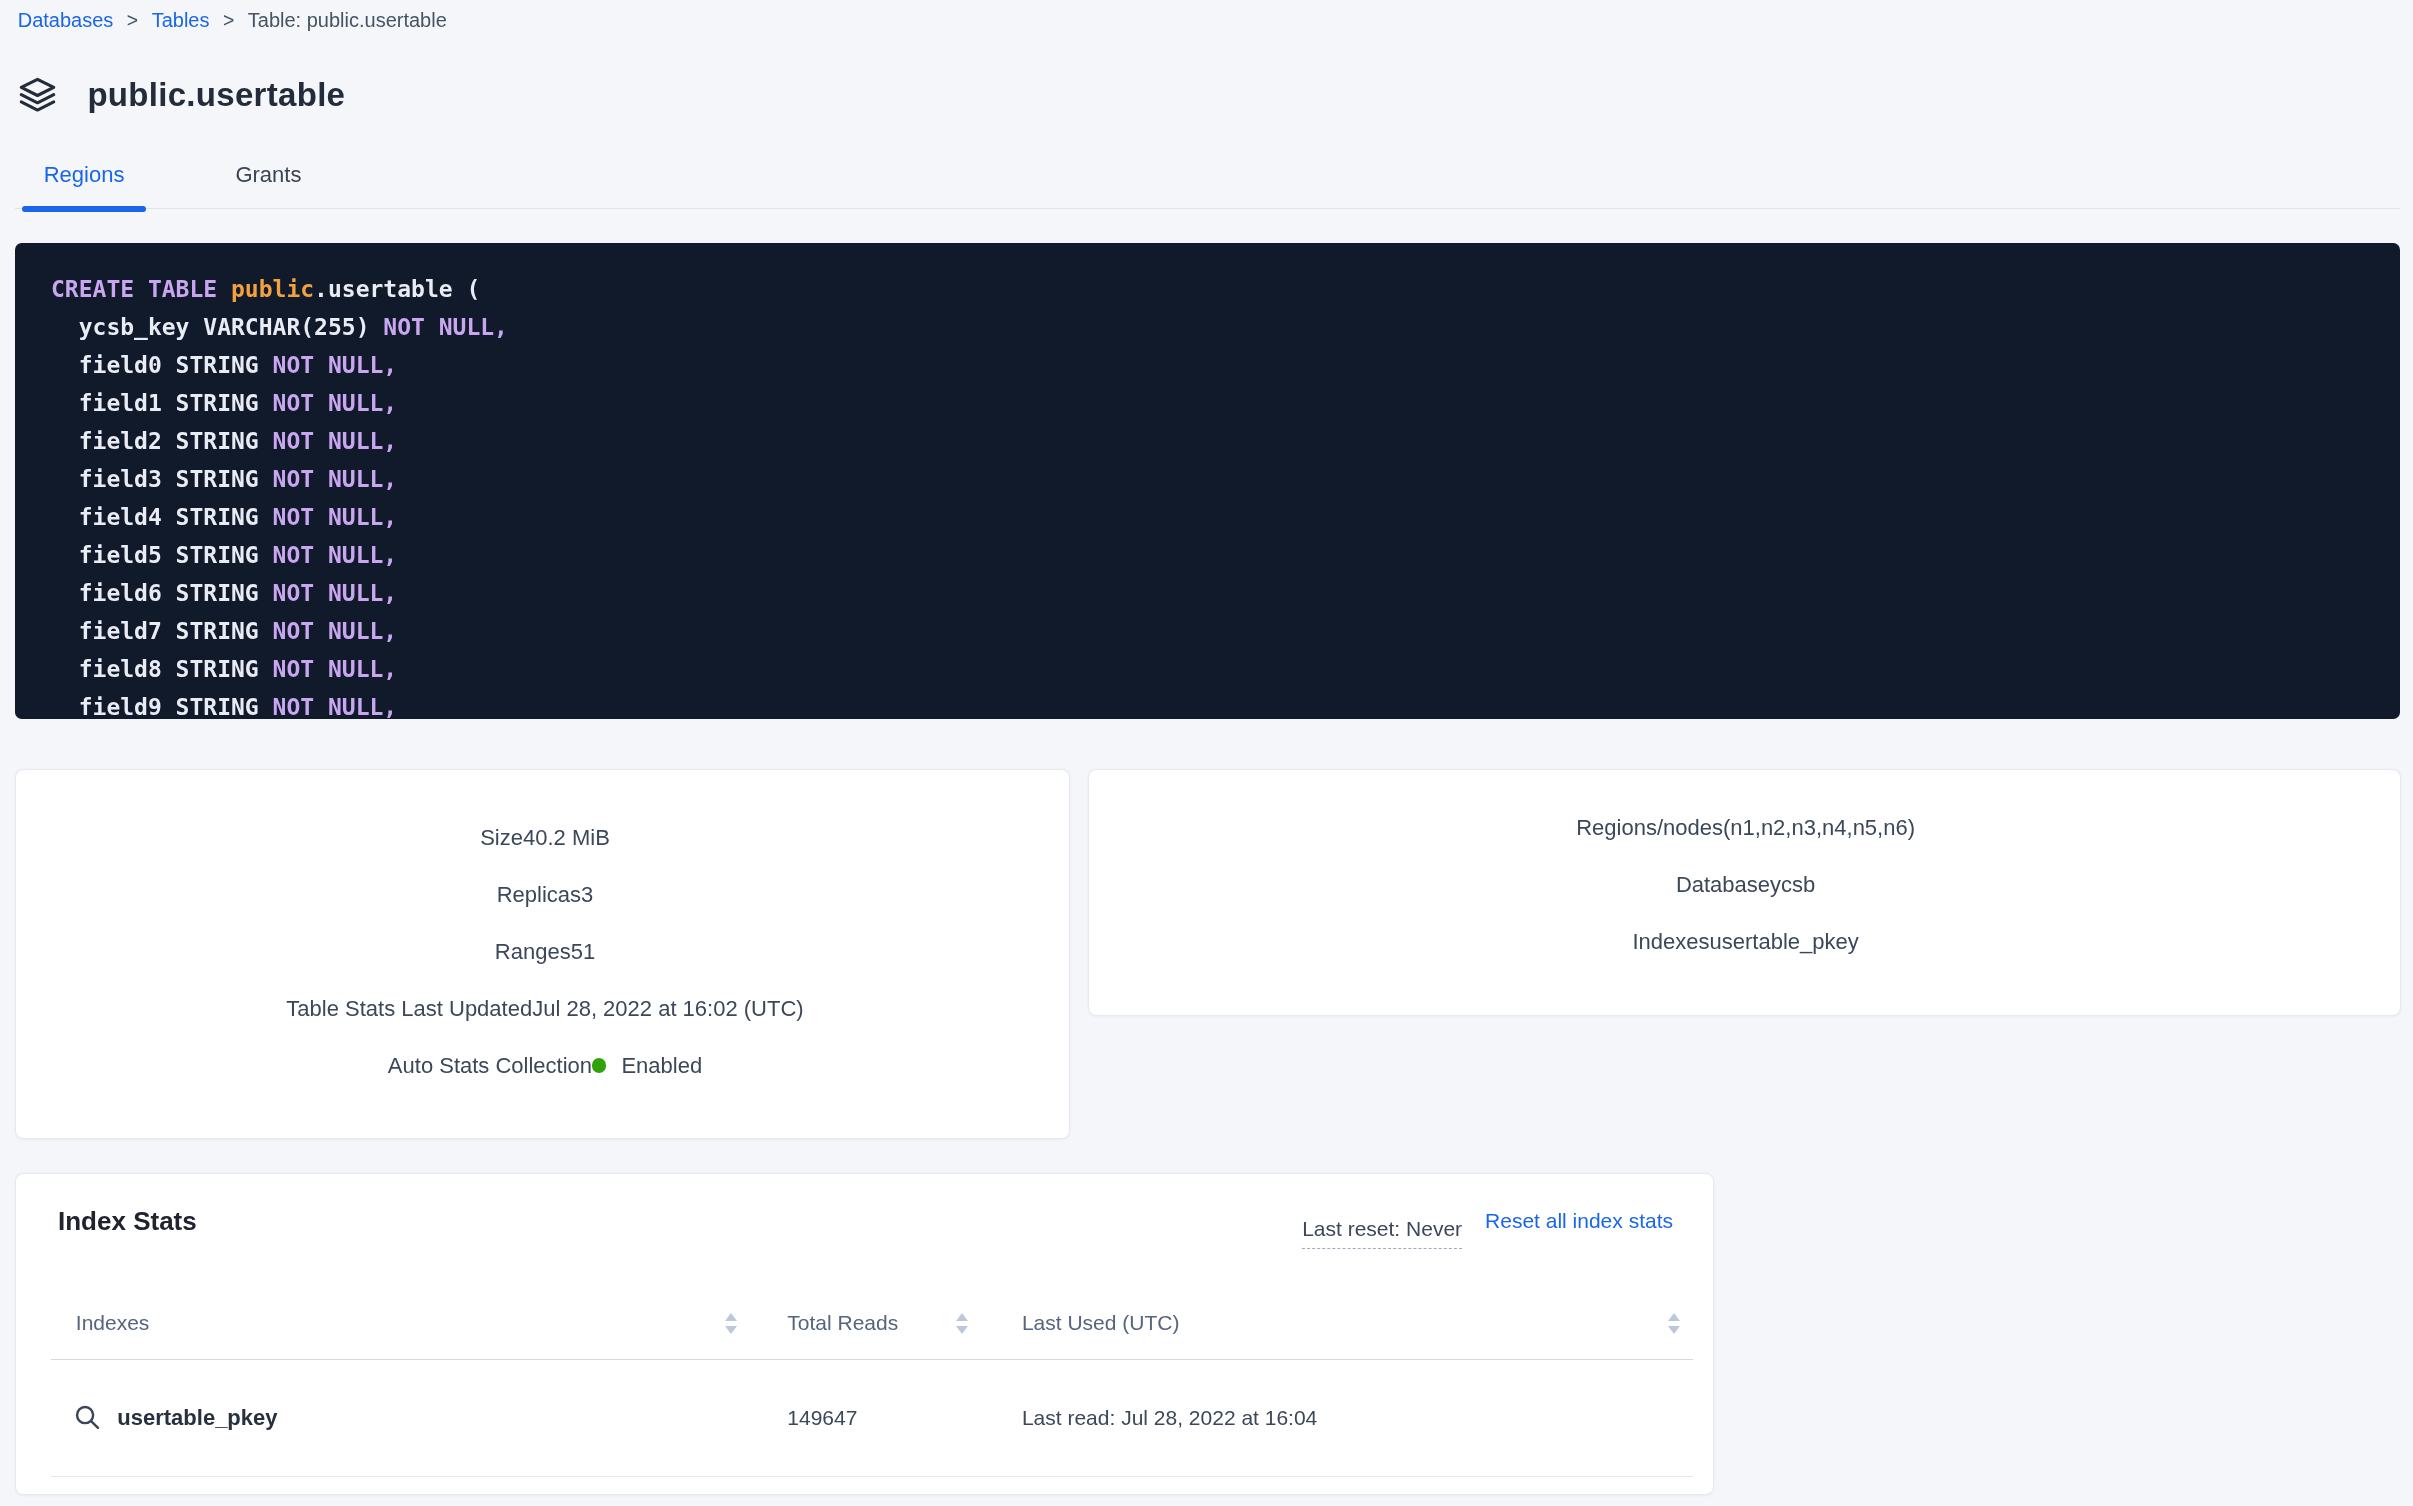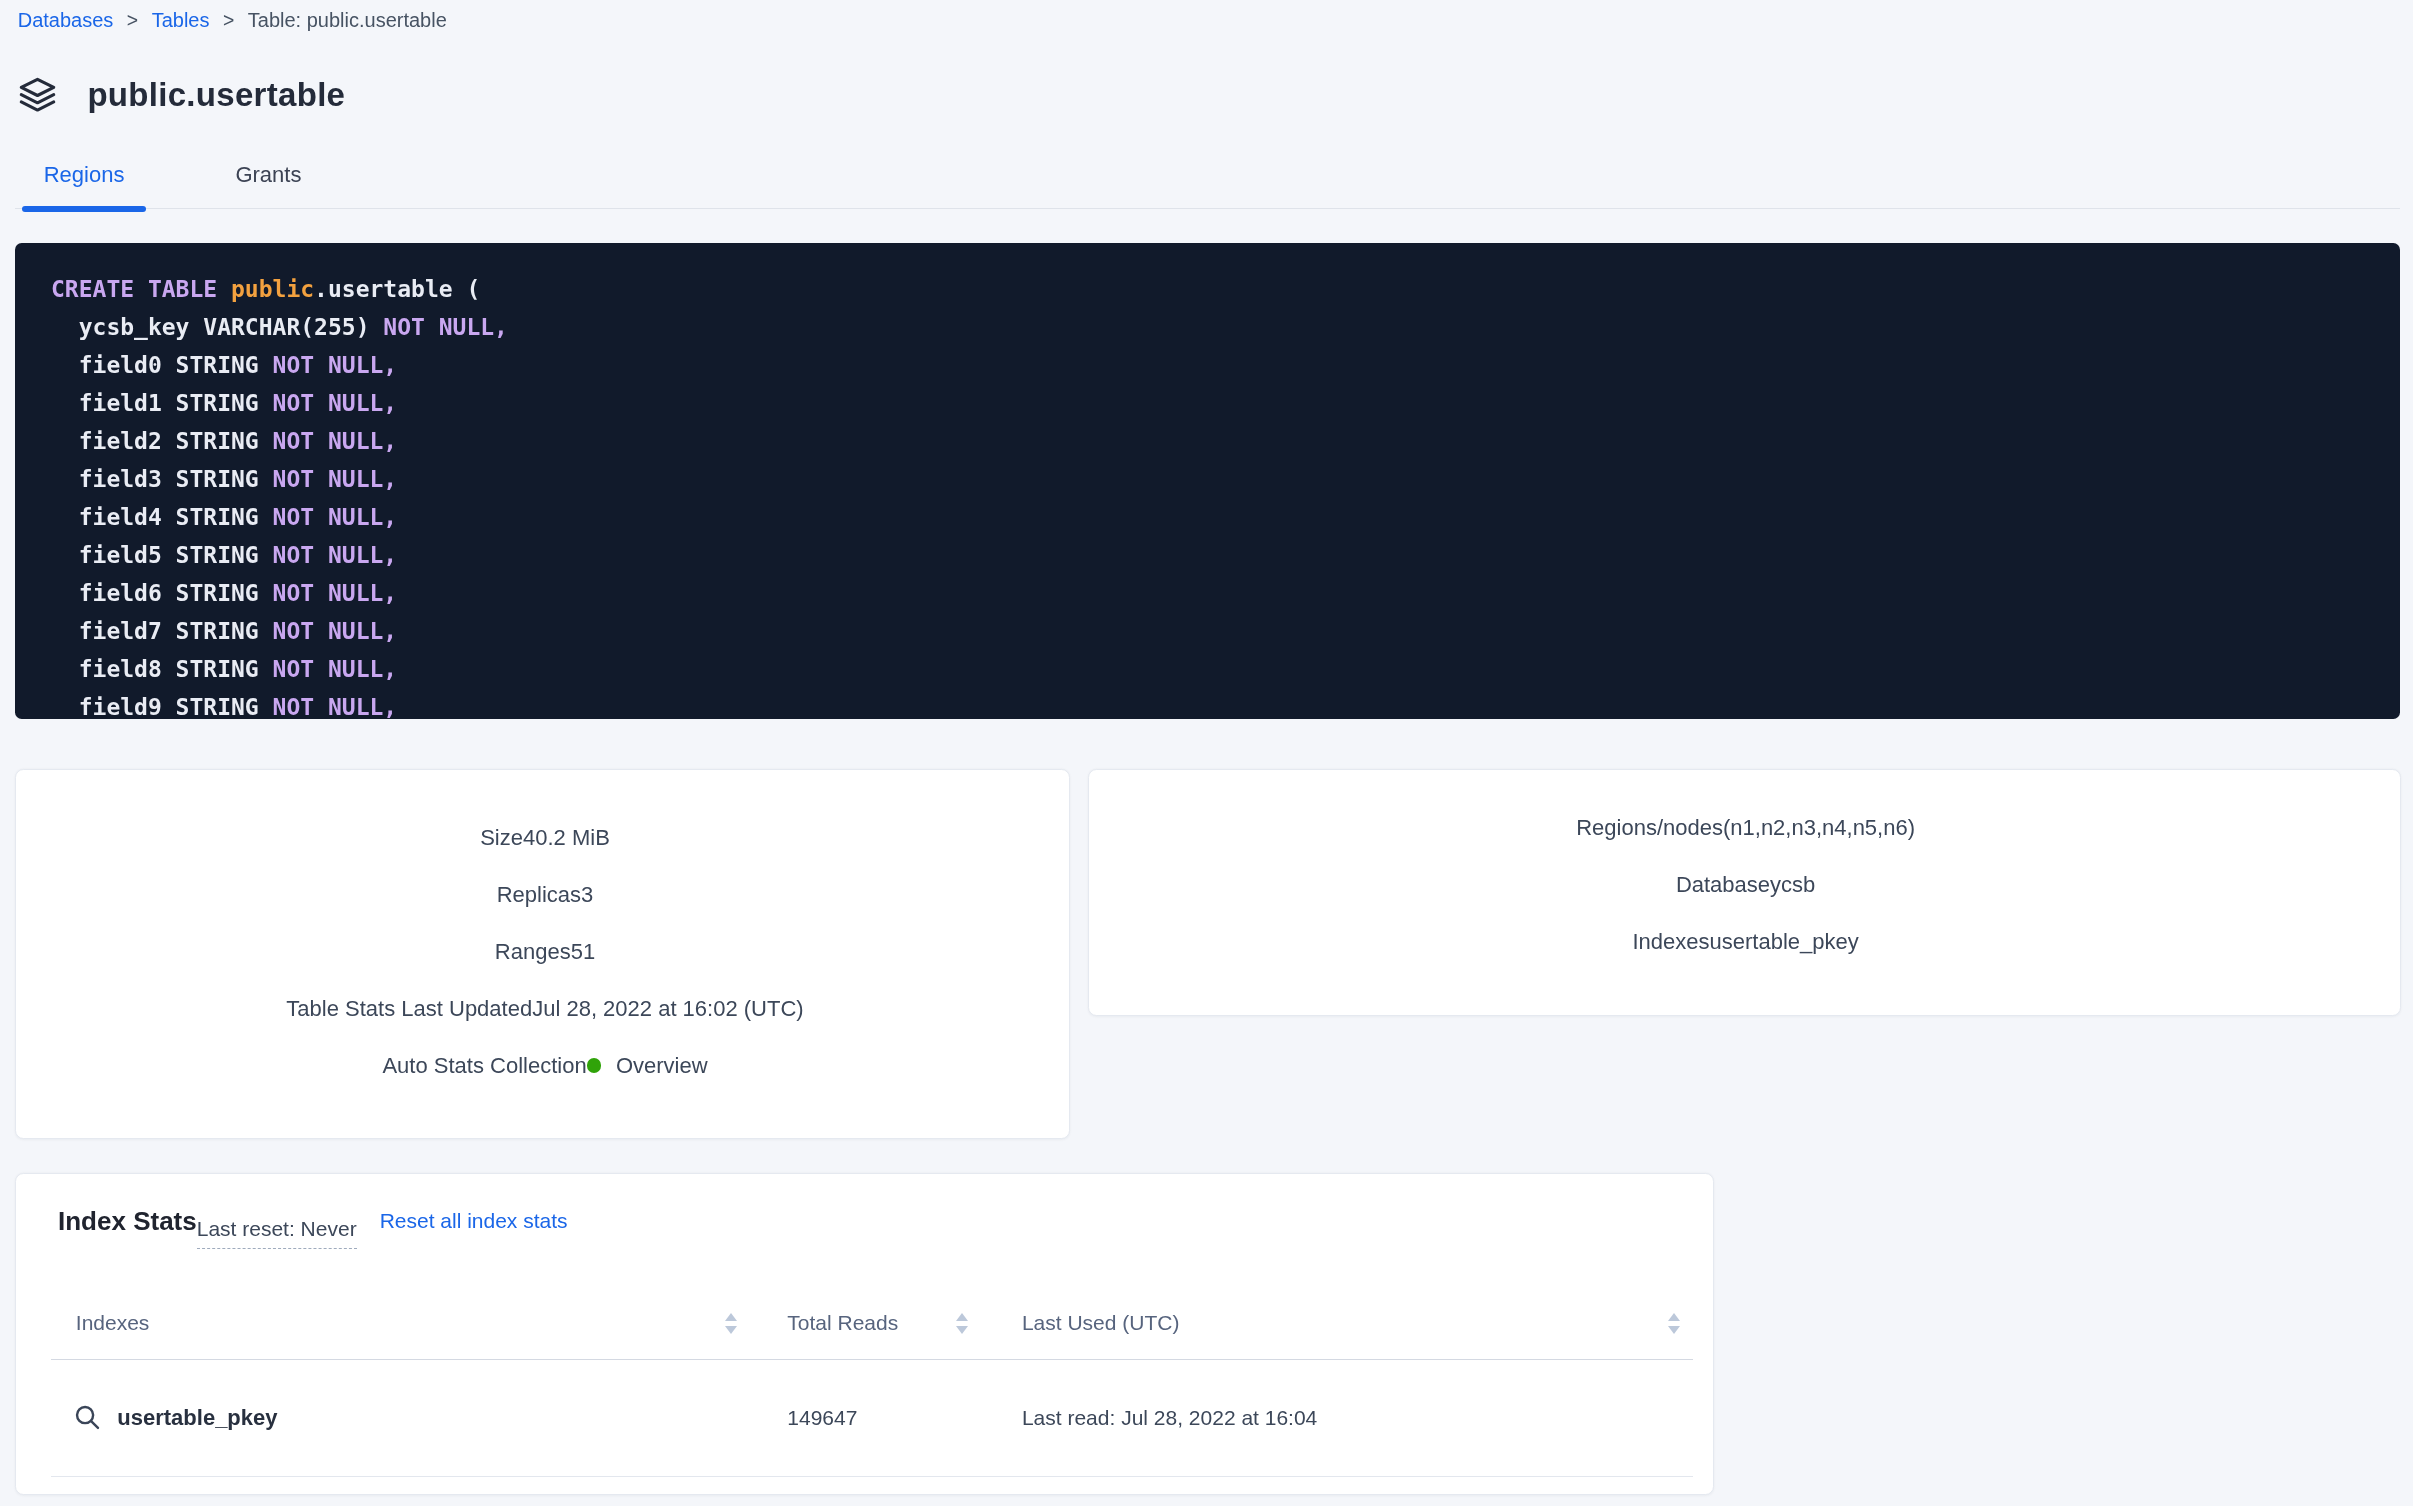--- a/index.html
+++ b/index.html
@@ -56,21 +56,21 @@
   .card{position:absolute;background:#fff;border:0.8px solid #e5e9f0;border-radius:8.4px;box-shadow:0 0.8px 2.5px rgba(26,38,66,.05);}
   .card-left{left:15px;top:769px;width:1055px;height:370px;padding:39px 37px 0 42px;}
   .card-right{left:1088px;top:769px;right:11.8px;height:247px;padding:29px 40px 0 42px;}
   .stat-row{height:57px;display:flex;align-items:center;justify-content:center;font-size:22px;color:var(--text-body);}
   .stat-label{color:var(--text-body);}
   .stat-value{display:flex;align-items:center;gap:15px;}
   .dot{width:14.3px;height:14.3px;border-radius:50%;background:var(--status-green);flex:0 0 auto;}
 
   
   .index-card{left:15px;top:1173px;width:1699px;height:322px;padding:29.5px 40px 0 42px;}
-  .index-head{display:flex;justify-content:flex-start;align-items:flex-start;}
+  .index-head{display:flex;justify-content:space-between;align-items:flex-start;}
   .index-title{margin:0;font-size:26px;line-height:34px;font-weight:700;color:#20242f;}
   .reset-group{display:flex;gap:23px;font-size:21px;margin-top:5px;align-items:flex-start;}
   .last-reset{color:var(--text-body);padding-bottom:7.6px;border-bottom:1.7px dashed #9fabbd;margin-top:8px;}
   .reset-link{color:var(--link-blue);cursor:pointer;text-decoration:none;}
 
   .tbl{margin:62px -20px 0 -6.7px;}
   .tbl-header{display:flex;align-items:center;padding-bottom:23.6px;border-bottom:1.7px solid #d4d9e2;color:var(--text-muted);font-size:21px;}
   .cell{display:flex;align-items:center;justify-content:space-between;}
   .cell.c1{width:686px;padding-left:24.5px;}
   .cell.c2{width:266px;padding-left:50px;padding-right:35px;}
@@ -136,21 +136,21 @@
       <div class="stat-row">
         <span class="stat-label">Table Stats Last Updated</span>
         <span class="stat-value">
           <span>Jul 28, 2022 at 16:02 (UTC)</span>
         </span>
       </div>
       <div class="stat-row">
         <span class="stat-label">Auto Stats Collection</span>
         <span class="stat-value">
           <span class="dot"></span>
-          <span>Overview</span>
+          <span>Enabled</span>
         </span>
       </div>
     </div>
 </section>
 
 <section class="card card-right">
   <div id="right-rows">
       <div class="stat-row">
         <span class="stat-label">Regions/nodes</span>
         <span class="stat-value">

